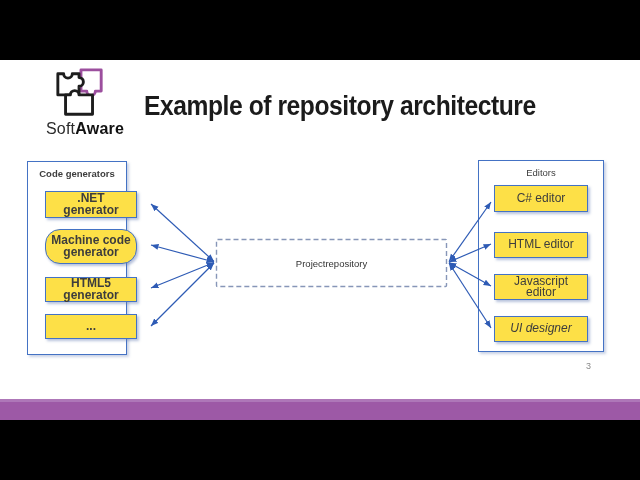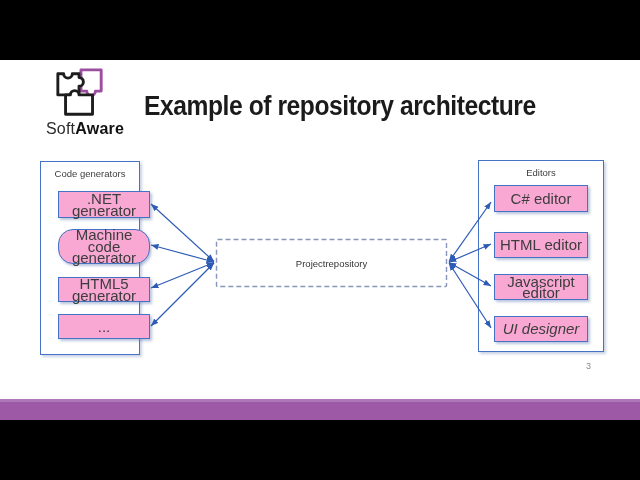--- a/index.html
+++ b/index.html
@@ -17,24 +17,24 @@
   .logo svg{display:block;margin:0 auto;}
   .logo-text{font-size:16px;color:#2b2b2b;letter-spacing:.2px;margin-top:1px;white-space:nowrap;}
   .logo-text .bold{font-weight:700;color:#111;}
   
   .title{left:144px;top:90px;font-size:28px;font-weight:700;color:#1b1b1b;
     letter-spacing:-.5px;white-space:nowrap;transform:scaleX(.88);transform-origin:left top;z-index:1;}
   
   .group{border:1.4px solid #4472C4;background:#fff;box-sizing:border-box;
     box-shadow:1.5px 2px 2.5px rgba(100,125,180,.35);z-index:1;}
   .group-label{width:100%;text-align:center;padding-top:6px;font-size:9.5px;color:#3d3d3d;}
-  .dbox{position:absolute;border:1.4px solid #4472C4;background:#f9a8d4;box-sizing:border-box;
+  .dbox{position:absolute;border:1.4px solid #4472C4;background:#fde047;box-sizing:border-box;
     box-shadow:1.5px 2px 2.5px rgba(100,125,180,.45);display:flex;align-items:center;
-    justify-content:center;text-align:center;font-size:15px;color:#3d3d3d;line-height:11.5px;padding:1px 3px;}
-  .grp-left{left:40px;top:161px;width:100px;height:194px;}
+    justify-content:center;text-align:center;font-size:12px;color:#3d3d3d;line-height:11.5px;padding:1px 3px;}
+  .grp-left{left:27px;top:161px;width:100px;height:194px;font-weight:bold;}
   .grp-right{left:478px;top:160px;width:126px;height:192px;}
   .b-l1{left:17px;top:29px;width:92px;height:27px;}
   .b-l2{left:17px;top:67px;width:92px;height:35px;border-radius:15px;}
   .b-l3{left:17px;top:115px;width:92px;height:25px;}
   .b-l4{left:17px;top:152px;width:92px;height:25px;}
   .b-r1{left:15px;top:24px;width:94px;height:27px;}
   .b-r2{left:15px;top:71px;width:94px;height:26px;}
   .b-r3{left:15px;top:113px;width:94px;height:26px;}
   .b-r4{left:15px;top:155px;width:94px;height:26px;font-style:italic;}
   

